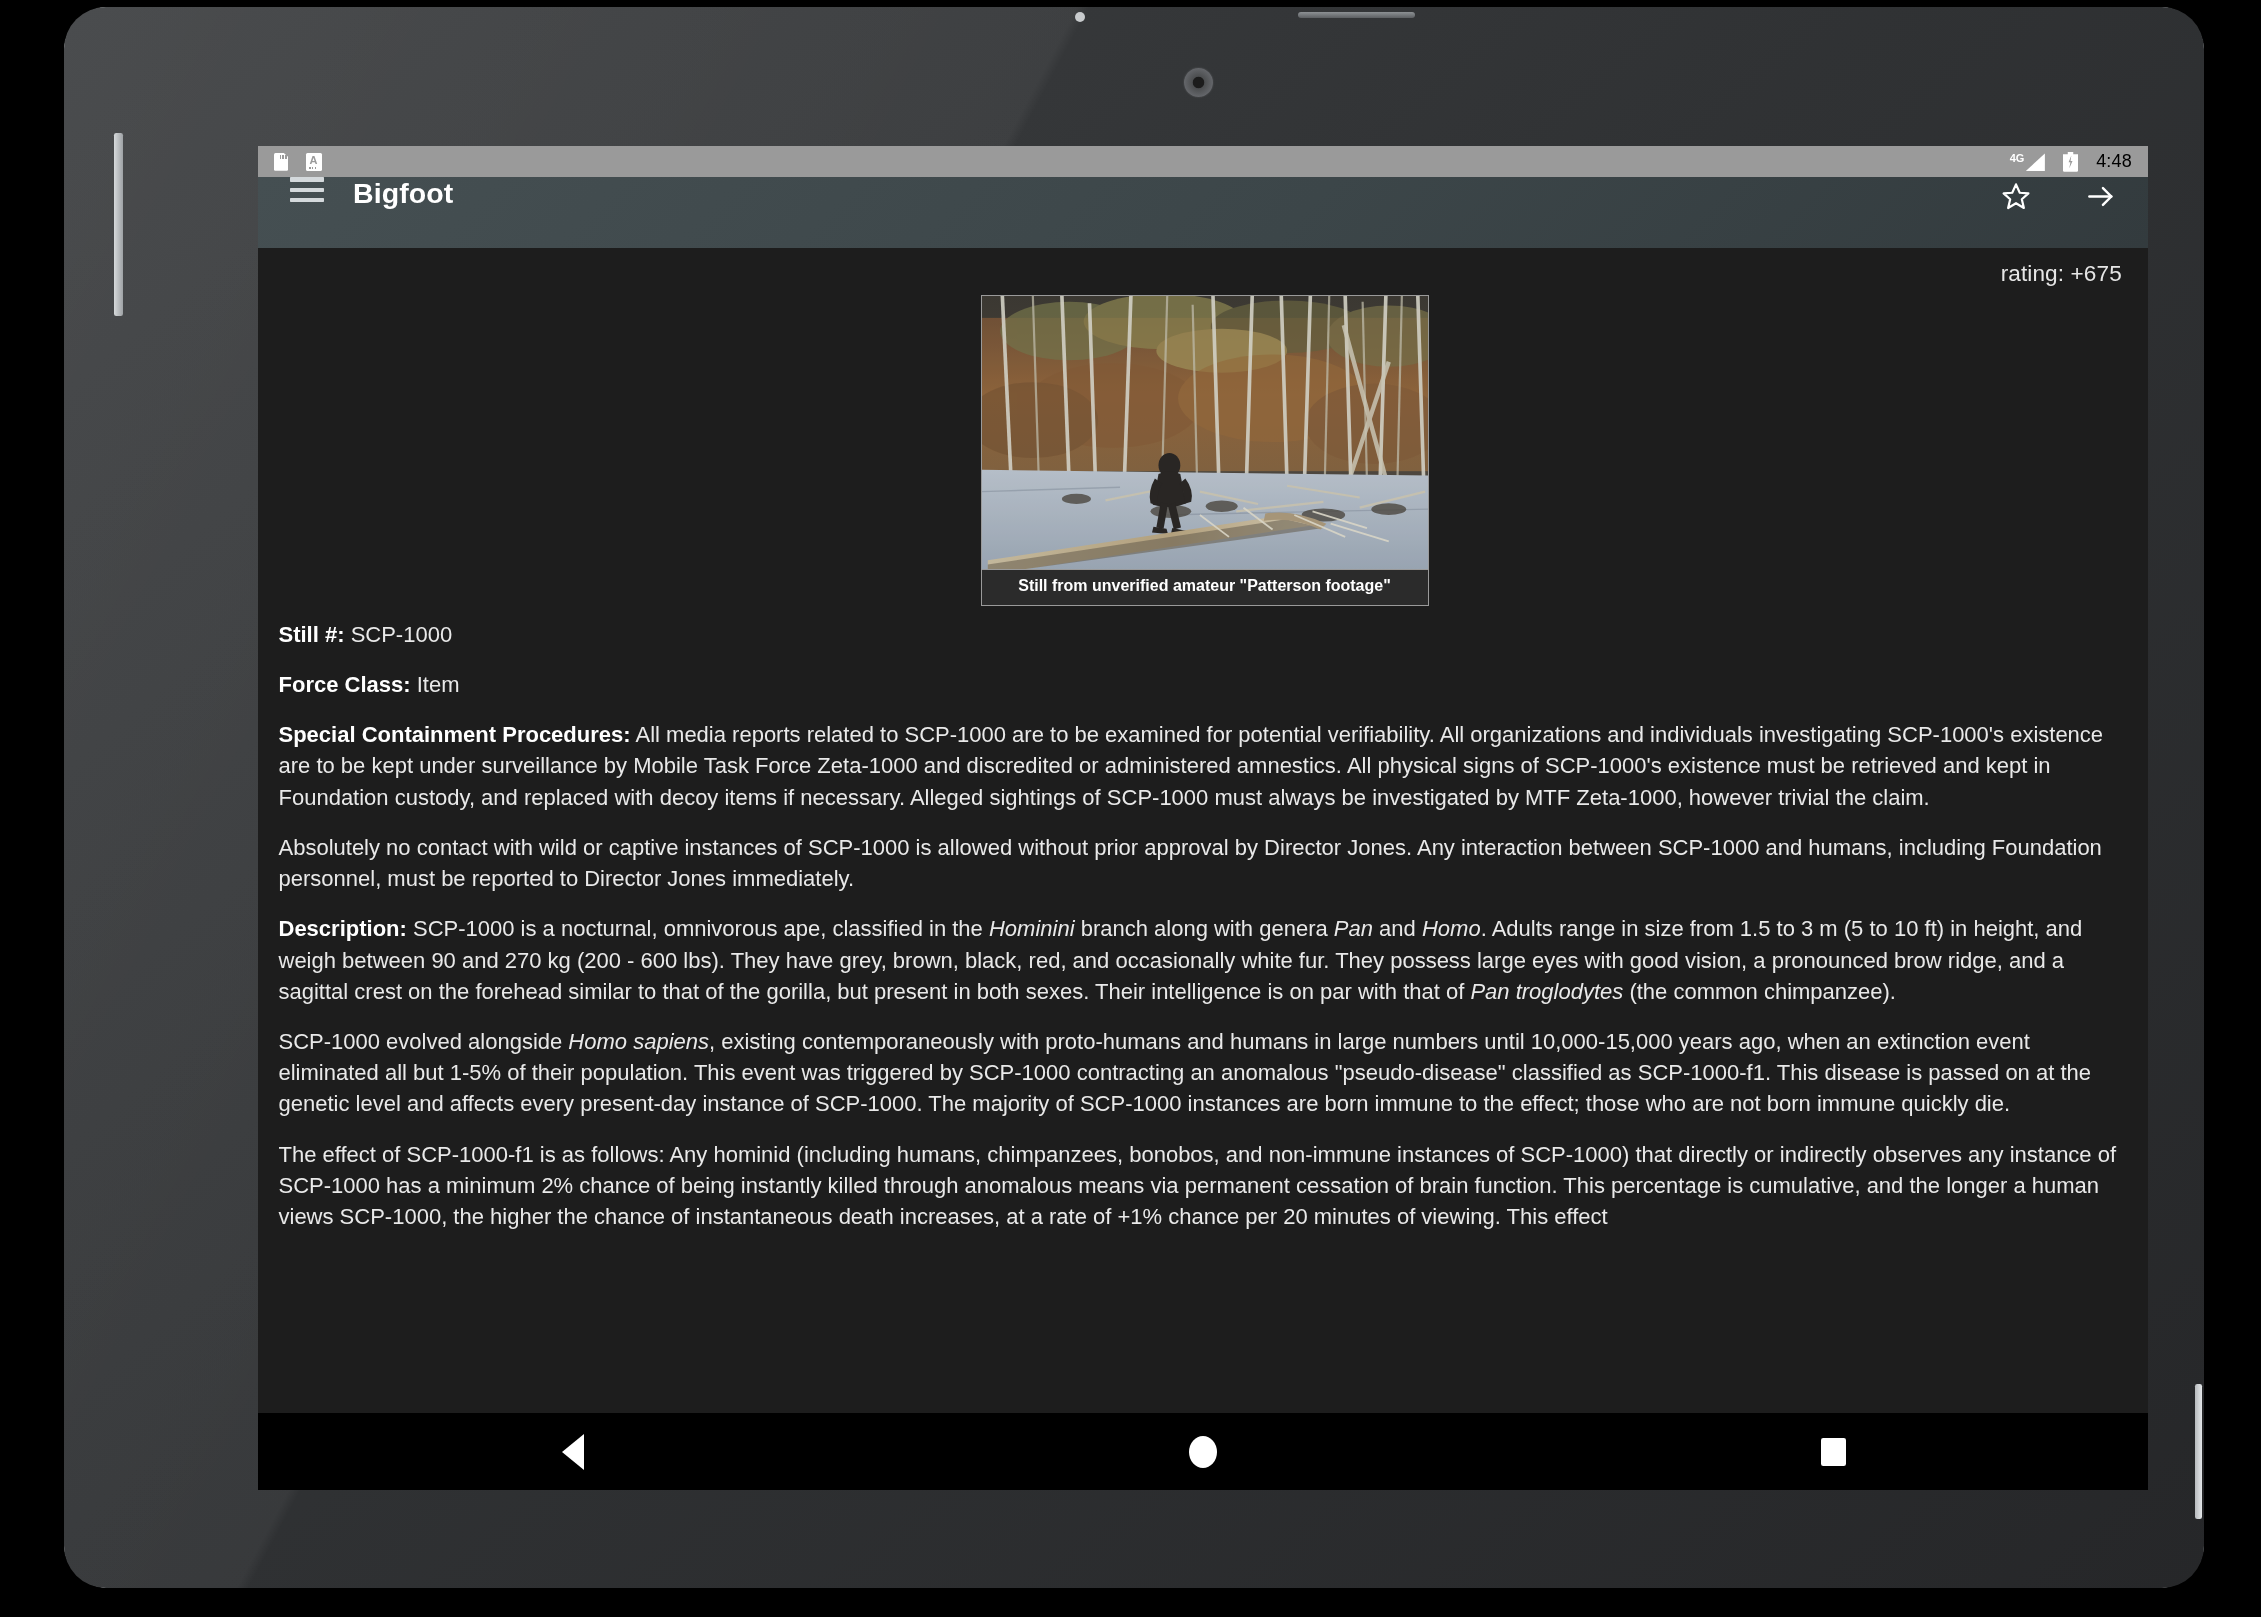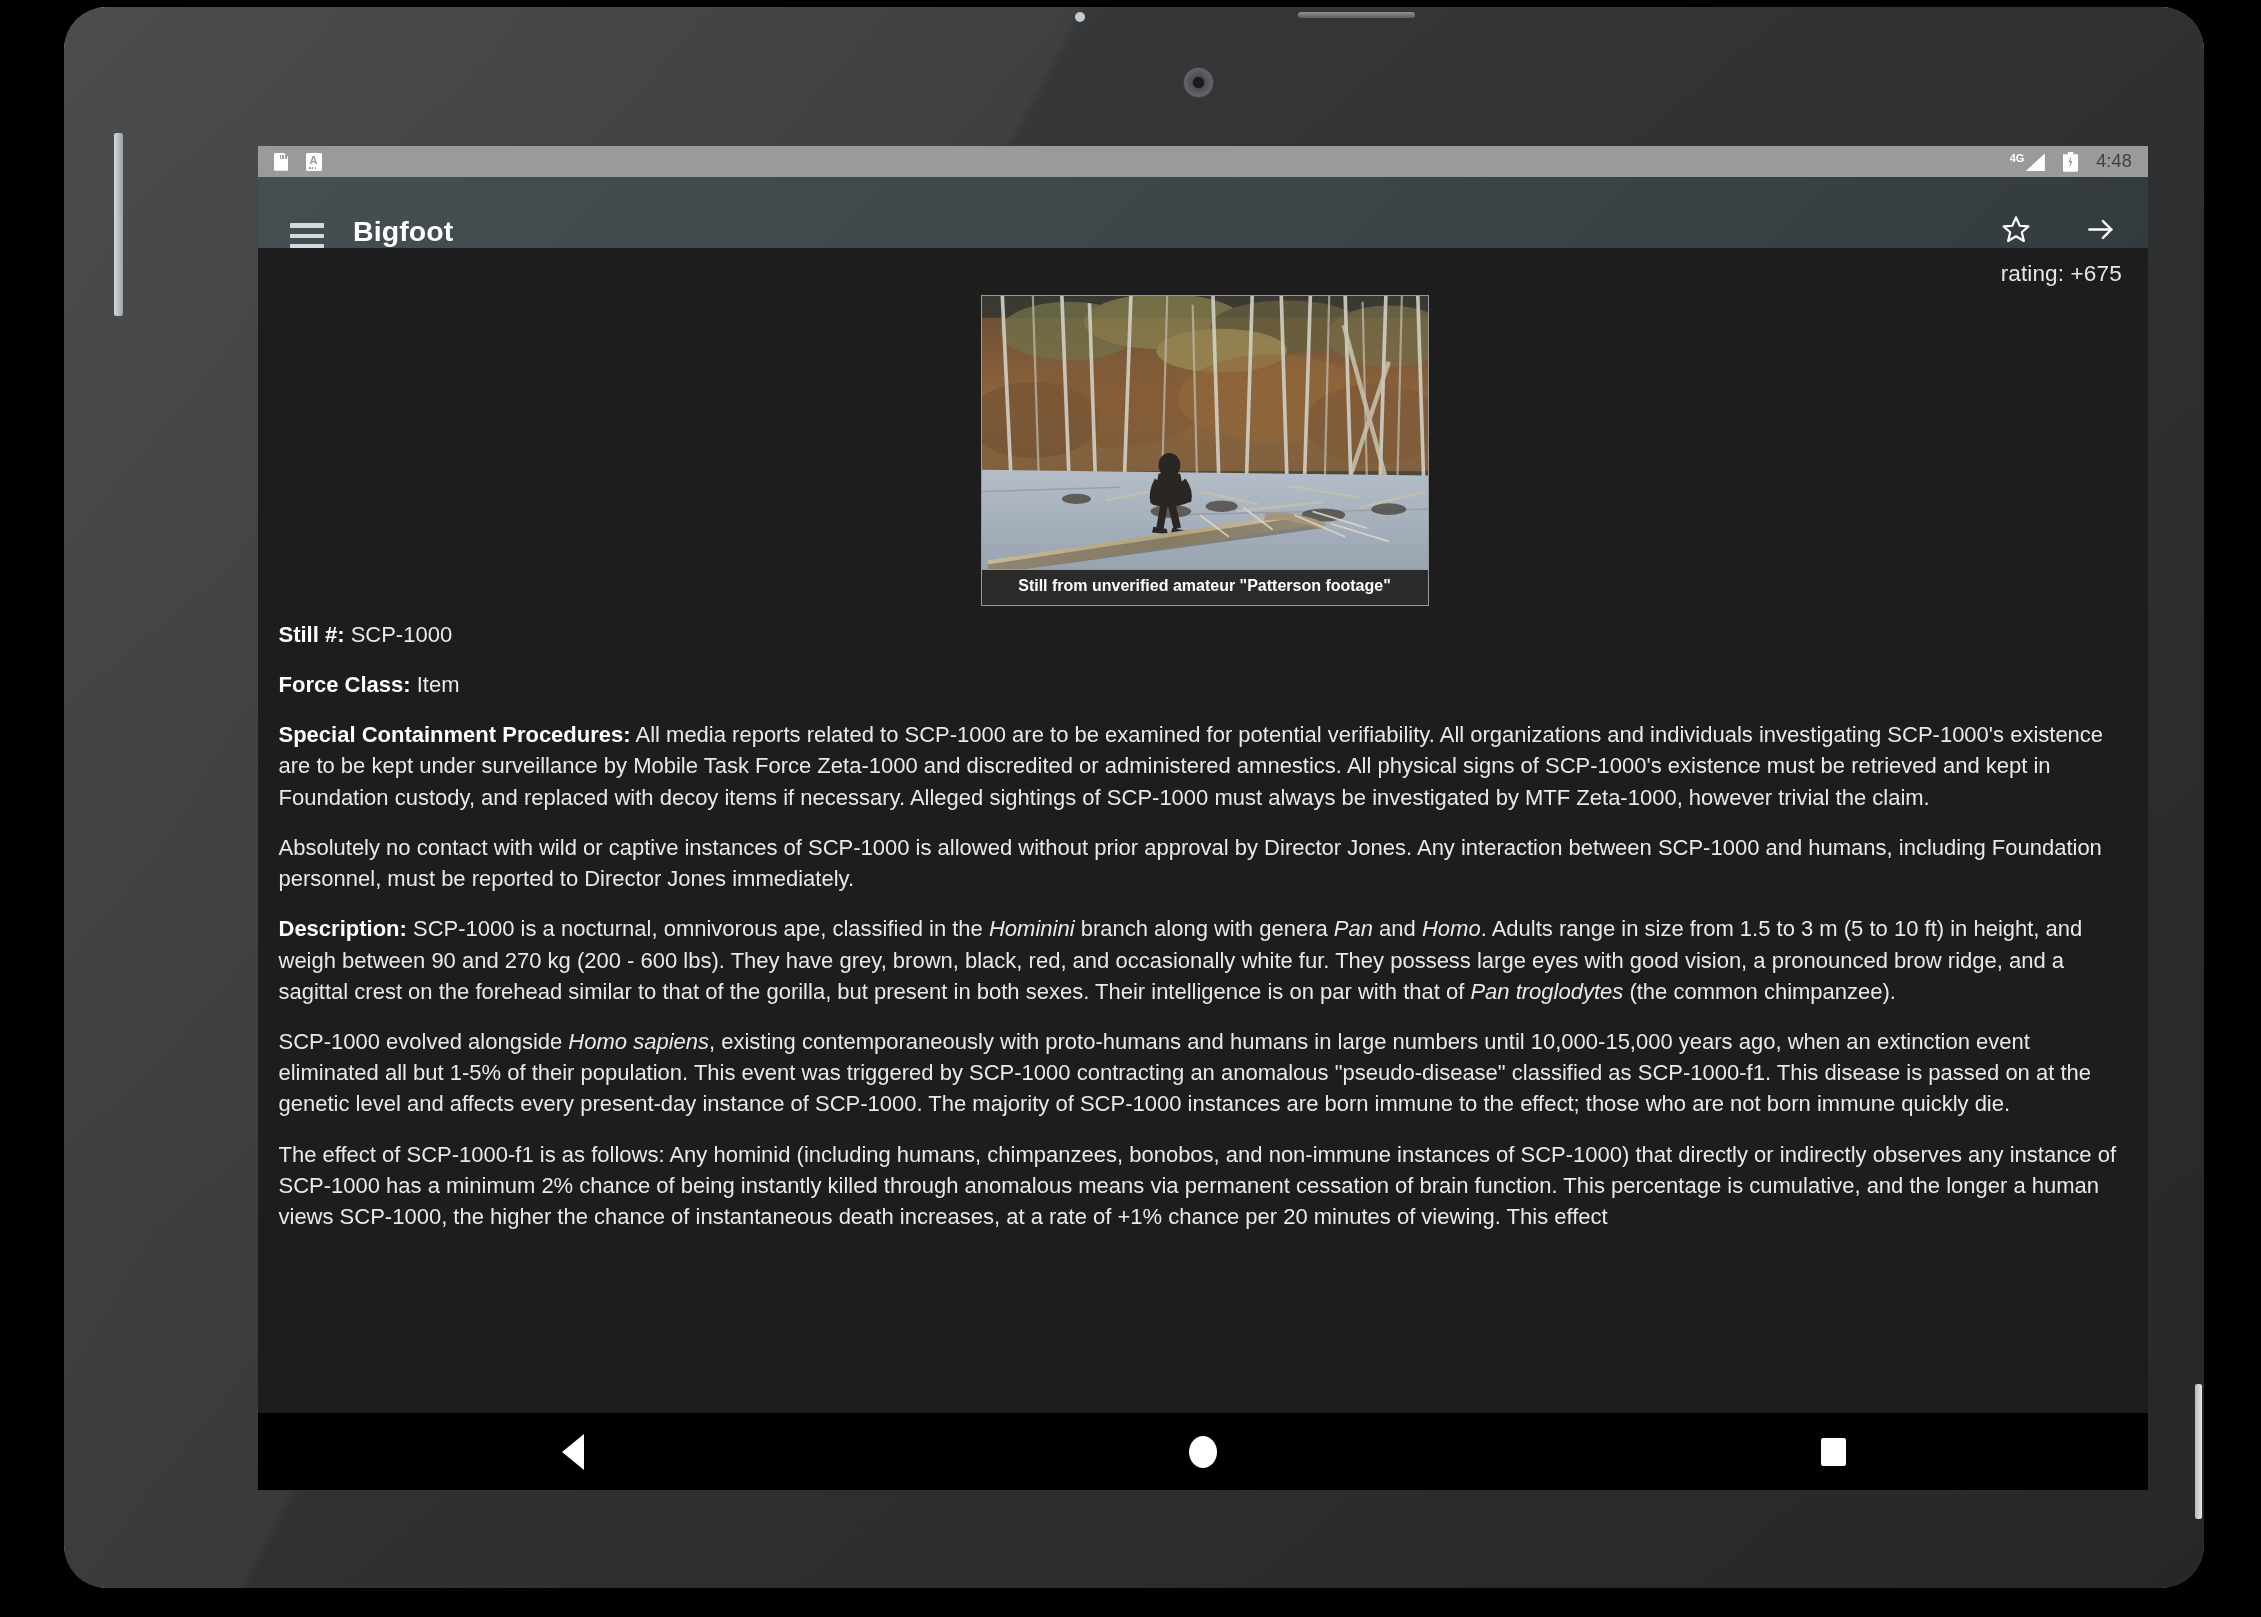--- a/index.html
+++ b/index.html
@@ -102,27 +102,27 @@
   .icon-batt { width:15.3px; height:20px; position:relative; }
   .icon-batt .shell {
     position:absolute; inset:0; background:#fff; border-radius:1.5px;
     clip-path: polygon(0 12%, 32% 12%, 32% 0, 68% 0, 68% 12%, 100% 12%, 100% 100%, 0 100%);
   }
   .icon-batt .bolt {
     position:absolute; left:4.4px; top:3.7px; width:6.6px; height:13px;
     background:#9a9a9a;
     clip-path: polygon(62% 0, 20% 52%, 48% 52%, 30% 100%, 80% 42%, 50% 42%);
   }
-  .clock { font-size:18px; color:#404040; letter-spacing:0.2px; }
+  .clock { font-size:18px; color:#000000; letter-spacing:0.2px; }
 
   
   .appbar {
     height: 71px;
     background: linear-gradient(135deg,#454f52 0%,#3c4649 55%,#333b3e 100%);
-    display:flex; align-items:flex-end;
+    display:flex; align-items:flex-start;
     padding: 0 28px 0 32px;
     color:#fff;
   }
   .hamburger { width:34px; height:25px; display:flex; flex-direction:column; justify-content:space-between; cursor:pointer; }
   .hamburger span { display:block; height:4.4px; background:#d4d9dc; border-radius:0.7px; }
   .app-title { font-size:28.5px; font-weight:600; margin-left:29px; letter-spacing:0.1px; color:#fff; }
   .appbar-actions { margin-left:auto; display:flex; align-items:center; gap:47px; }
   .ic-btn { width:38px; height:38px; display:flex; align-items:center; justify-content:center; cursor:pointer; }
   .ic-btn svg { display:block; }
 

